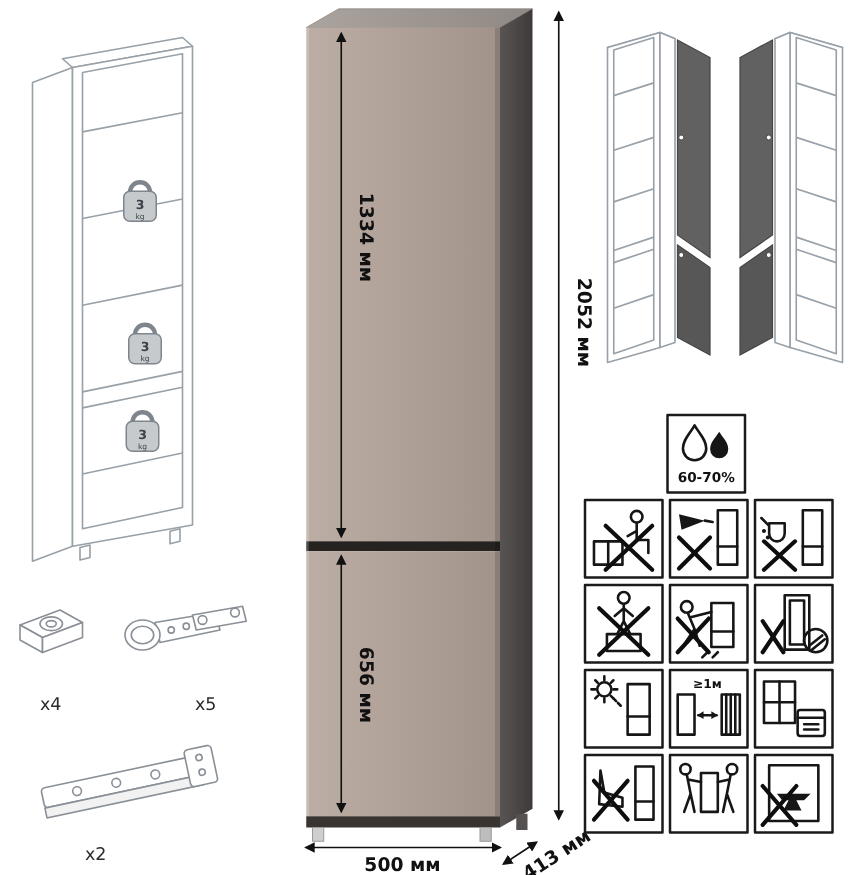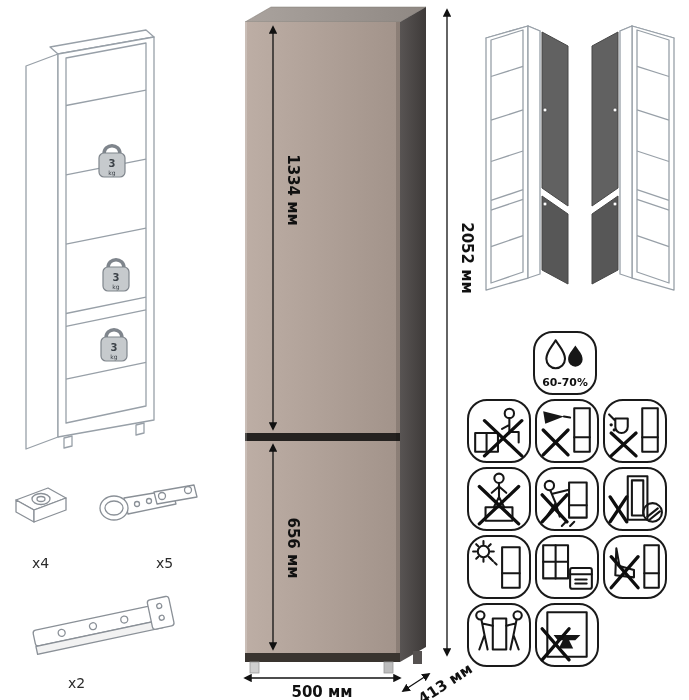--- a/index.html
+++ b/index.html
@@ -27,21 +27,21 @@
   .count-text { font-size:14px; fill:#2b2b2b; }
 
   
   .icon-row-top { position:absolute; left:533px; top:331px; display:flex; gap:6px; }
   .icon-grid {
     position:absolute; left:467px; top:399px;
     display:grid; grid-template-columns:repeat(3,64px); grid-auto-rows:64px; gap:4px;
   }
   .icon-cell {
     width:64px; height:64px;
-    border:2.5px solid #1a1a1a; border-radius:20px;
+    border:2.5px solid #1a1a1a; border-radius:1px;
     background:#ffffff;
     display:flex; align-items:center; justify-content:center;
   }
   .ic  { stroke:#161616; stroke-width:2; fill:none; stroke-linecap:round; stroke-linejoin:round; }
   .icf { fill:#161616; stroke:none; }
   .xm  { stroke:#0e0e0e; stroke-width:3.2; stroke-linecap:round; }
   .ic-text { font-weight:bold; fill:#111111; }
 </style>
 </head>
 <body>
@@ -276,20 +276,30 @@
   <div class="icon-cell">
     <svg width="58" height="58" viewBox="0 0 56 56">
       <circle class="ic" cx="13" cy="13" r="5.5"></circle>
       <path class="ic" d="M13 3 V6 M13 20 V23 M3 13 H6 M20 13 H23 M6 6 L8 8 M18 18 L20 20 M20 6 L18 8 M8 18 L6 20" stroke-width="1.5"></path>
       <rect class="ic" x="31" y="9" width="17" height="39"></rect>
       <line class="ic" x1="31" y1="34" x2="48" y2="34"></line>
       <path class="ic" d="M20 20 L27 27" stroke-dasharray="3 2"></path>
     </svg>
   </div>
 
+  <div class="icon-cell">
+    <svg width="58" height="58" viewBox="0 0 56 56">
+      <text class="ic-text" x="27" y="12" font-size="9.5" text-anchor="middle">≥1м</text>
+      <rect class="ic" x="4" y="17" width="13" height="31"></rect>
+      <line class="ic" x1="20" y1="33" x2="34" y2="33" stroke-width="1.6"></line>
+      <path class="icf" d="M19 33 l5 -3 v6 Z M35 33 l-5 -3 v6 Z"></path>
+      <rect class="ic" x="38" y="17" width="14" height="31"></rect>
+      <path class="ic" d="M41.5 17 V48 M45 17 V48 M48.5 17 V48" stroke-width="1.4"></path>
+    </svg>
+  </div>
 
   <div class="icon-cell">
     <svg width="58" height="58" viewBox="0 0 56 56">
       <rect class="ic" x="5" y="7" width="24" height="32"></rect>
       <path class="ic" d="M17 7 V39 M5 23 H29" stroke-width="1.5"></path>
       <rect class="ic" x="31" y="29" width="21" height="20" rx="2"></rect>
       <path class="ic" d="M31 35 H52" stroke-width="1.5"></path>
       <path class="ic" d="M36 40 H47 M36 44 H47" stroke-width="1.3"></path>
     </svg>
   </div>

